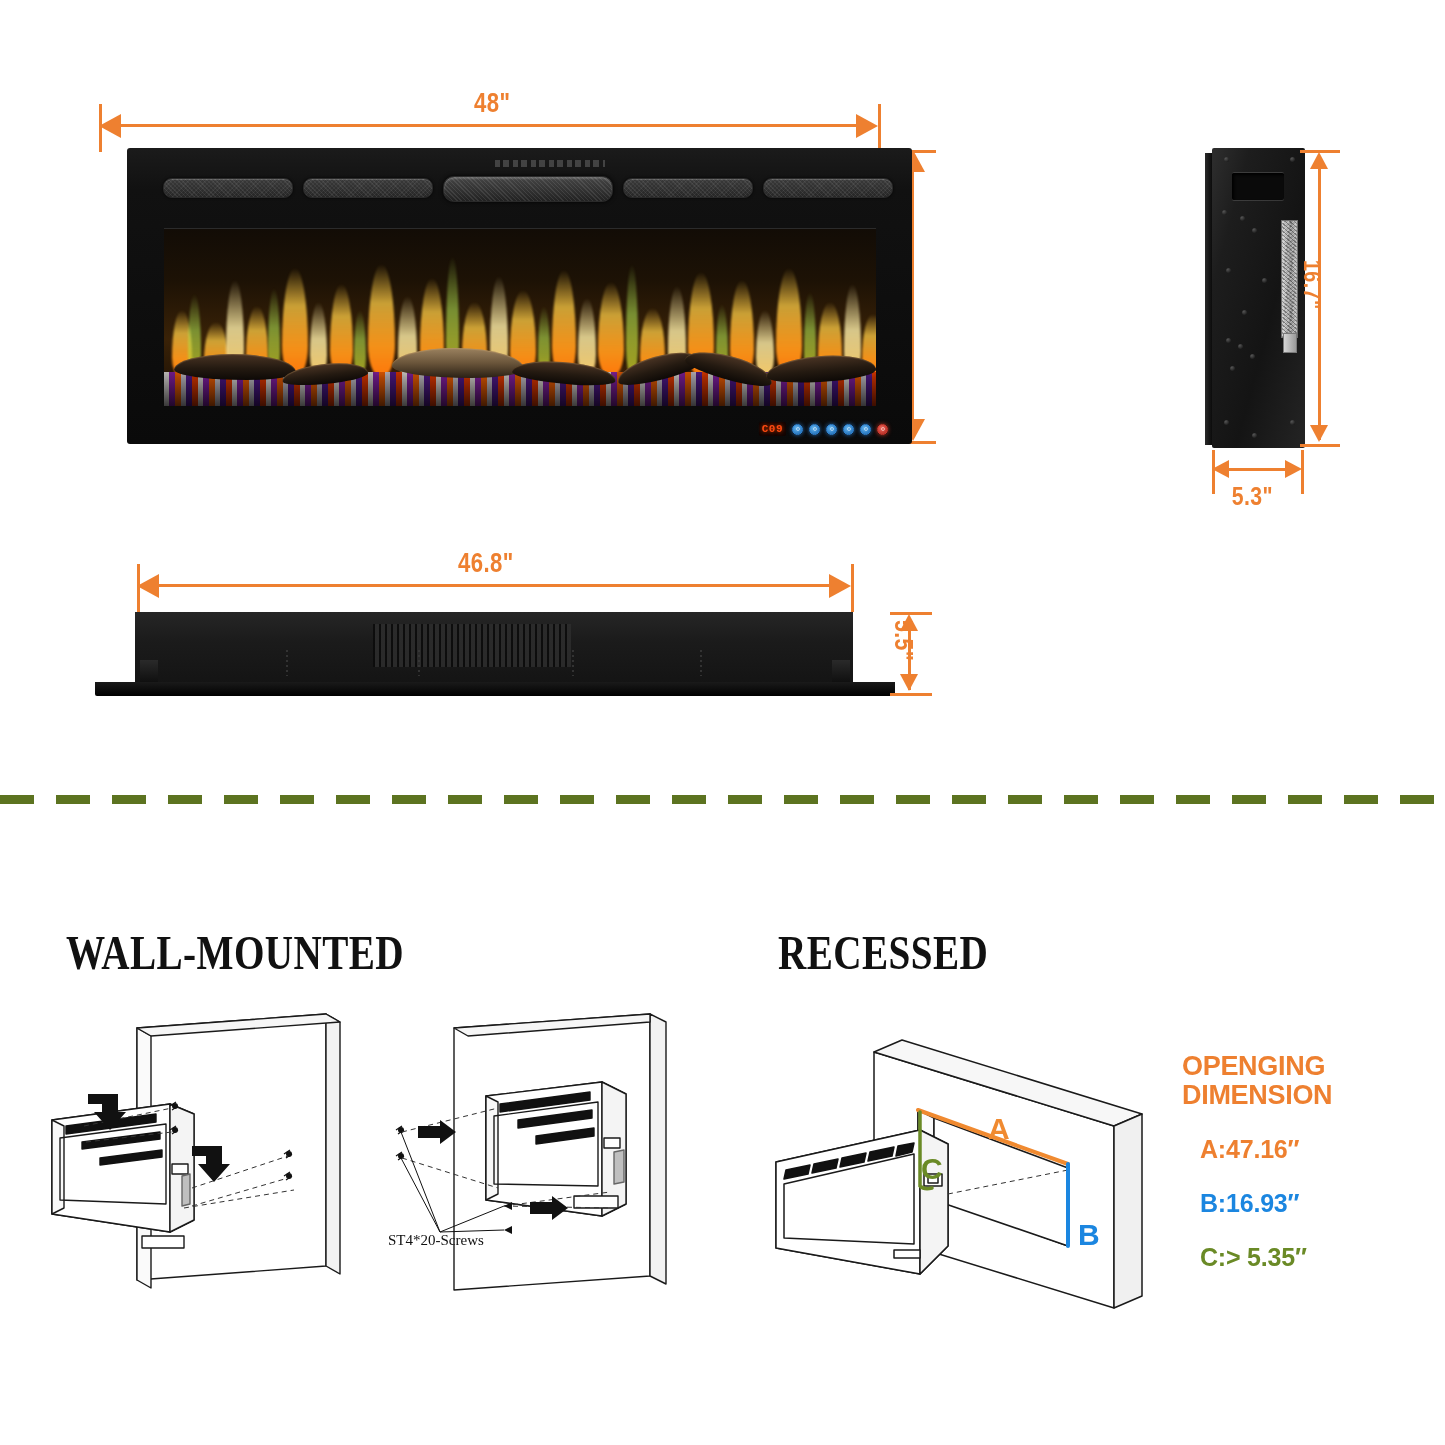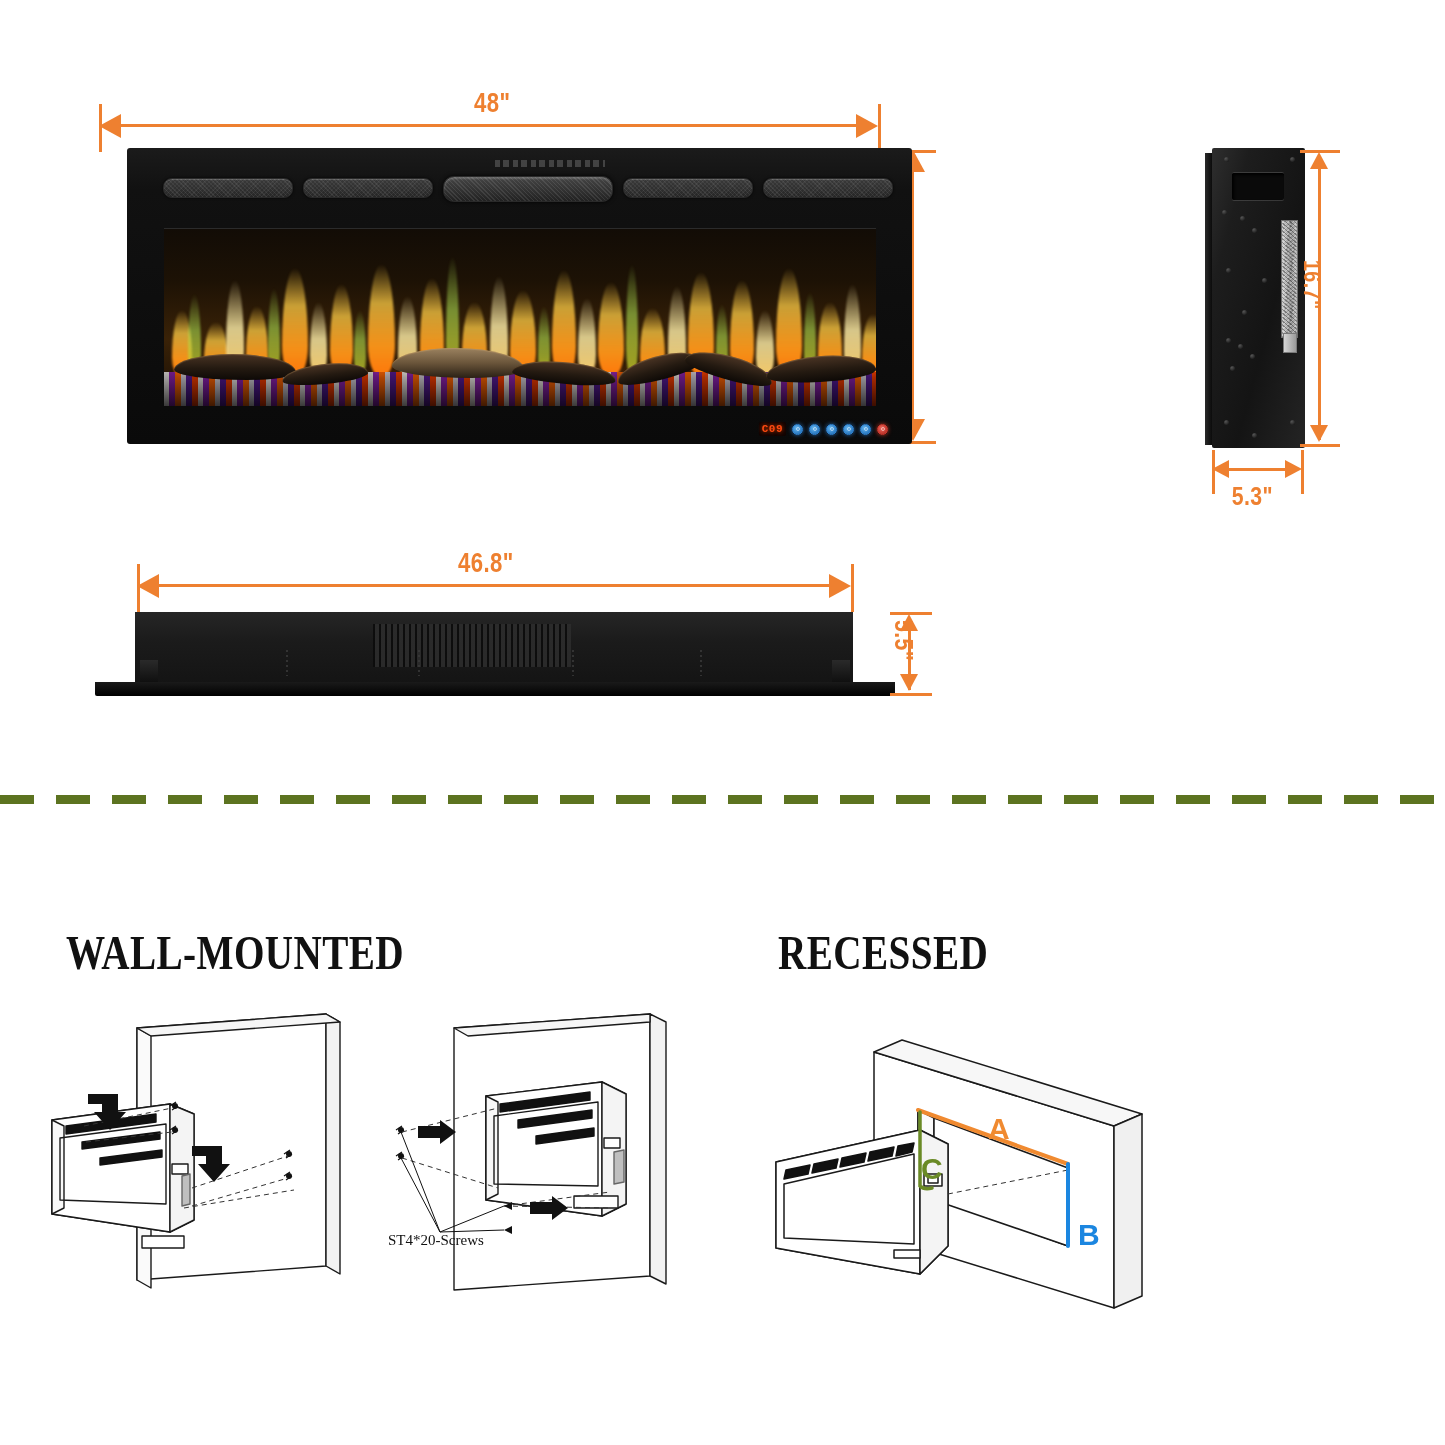--- a/index.html
+++ b/index.html
@@ -541,14 +541,21 @@
     <g stroke-linecap="round">
       <line x1="156" y1="88" x2="306" y2="142" stroke="#f08a30" stroke-width="4"></line>
       <line x1="306" y1="142" x2="306" y2="224" stroke="#1b86e0" stroke-width="4"></line>
       <path d="M158 90 L158 164 Q162 168 170 166" stroke="#6a8a26" stroke-width="3.5" fill="none"></path>
     </g>
   </svg>
   <div class="abc-label" style="left:988px; top:1112px; color:#f08a30;">A</div>
   <div class="abc-label" style="left:1078px; top:1218px; color:#1b86e0;">B</div>
   <div class="abc-label" style="left:921px; top:1152px; color:#6a8a26;">C</div>
 
+  <div id="opening-dims">
+    <div class="od-title">OPENGING</div>
+    <div class="od-title">DIMENSION</div>
+    <div class="od-row od-a">A:47.16″</div>
+    <div class="od-row od-b">B:16.93″</div>
+    <div class="od-row od-c">C:&gt; 5.35″</div>
+  </div>
 
 </div>
 
 </body></html>

